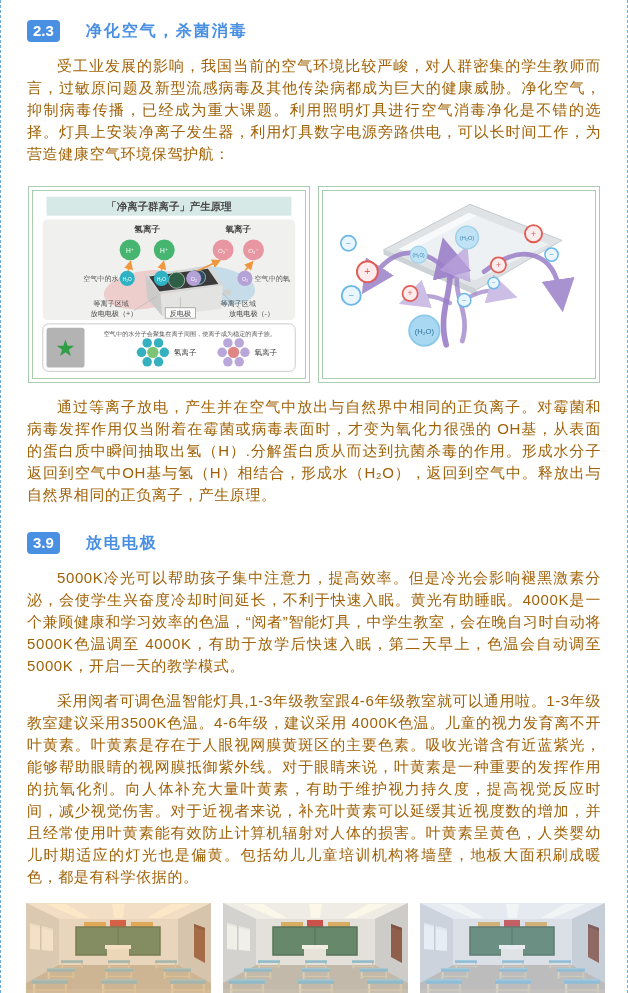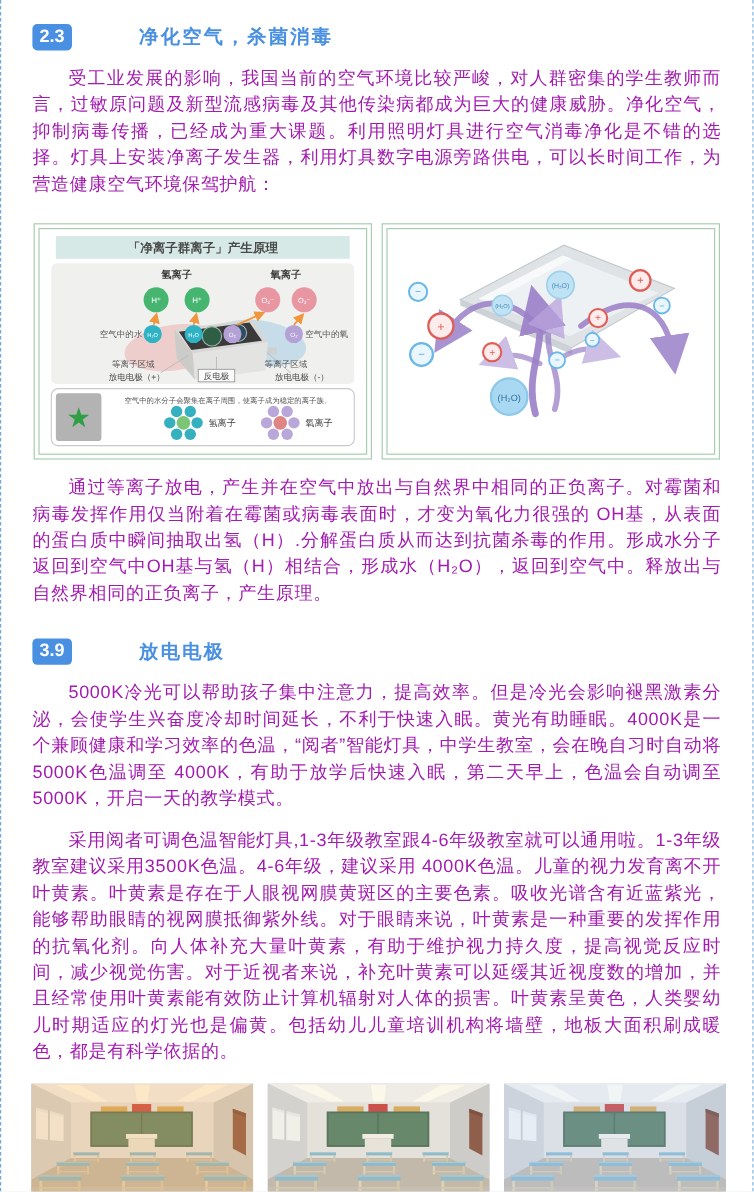--- a/index.html
+++ b/index.html
@@ -3,28 +3,28 @@
 <meta charset="utf-8">
 <style>
   * { margin:0; padding:0; box-sizing:border-box; }
   html,body { background:#eef3f8; }
   body { font-family:"Liberation Sans","DejaVu Sans",sans-serif; }
   .page {
     position:relative; width:628px; height:993px; margin:0 auto;
     background:#ffffff; overflow:hidden;
     border-left:1px dashed #6fa8dc; border-right:1px dashed #6fa8dc;
   }
-  .section-header { display:flex; align-items:flex-end; margin-left:26px;gap:42px; }
+  .section-header { display:flex; align-items:flex-end; margin-left:26px; }
   .badge {
     display:inline-block; background:#4a90e2; color:#fff; font-weight:bold;
     font-size:15px; line-height:20px; padding:1px 6px; border-radius:4px;
   }
-  .section-title { color:#4a90e2; font-size:16px; font-weight:bold; margin-left:14px; letter-spacing:2px; }
+  .section-title { color:#4a90e2; font-size:16px; font-weight:bold; margin-left:26px; letter-spacing:2px; }
   .para {
-    margin:13px 26px 0 26px; font-size:15px; line-height:22px; color:#a21caf;
+    margin:13px 26px 0 26px; font-size:15px; line-height:22px; color:#a16207;
     text-align:justify; text-indent:2em; letter-spacing:0.6px;
   }
   .figures { display:flex; gap:8px; margin:21px 27px 0 27px; height:197px; }
   .figbox { flex:1; border:1px solid #a9cdb0; padding:3px; background:#fff; }
   .figbox-inner { width:100%; height:100%; border:1px solid #a9cdb0; position:relative; background:#fff; overflow:hidden; }
   .figbox-inner svg { display:block; width:100%; height:100%; }
   svg text { font-family:"Liberation Sans","DejaVu Sans",sans-serif; }
   .photos { display:flex; gap:12px; margin:15px 25px 0 25px; }
   .photo-card { width:185px; }
   .photo { position:relative; width:185px; height:93px; overflow:hidden; background:#d4d7da; }

